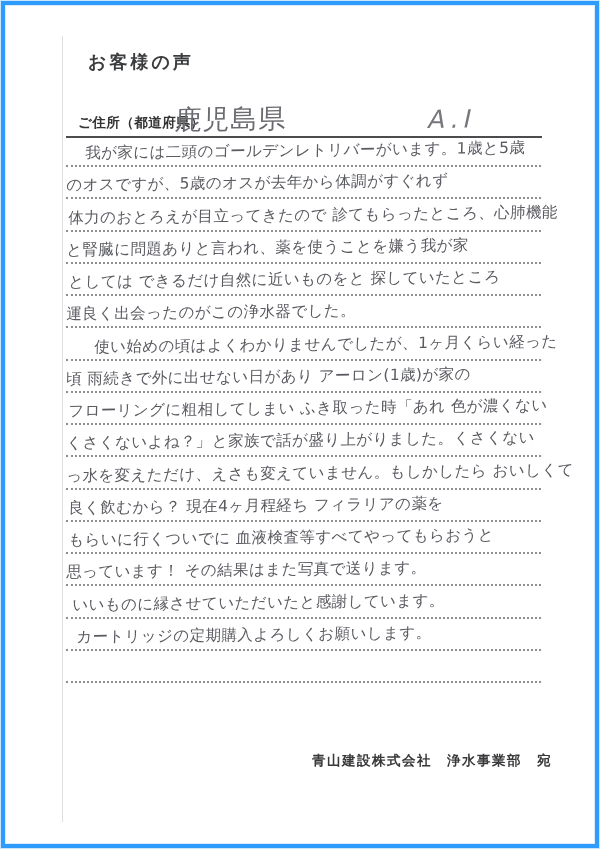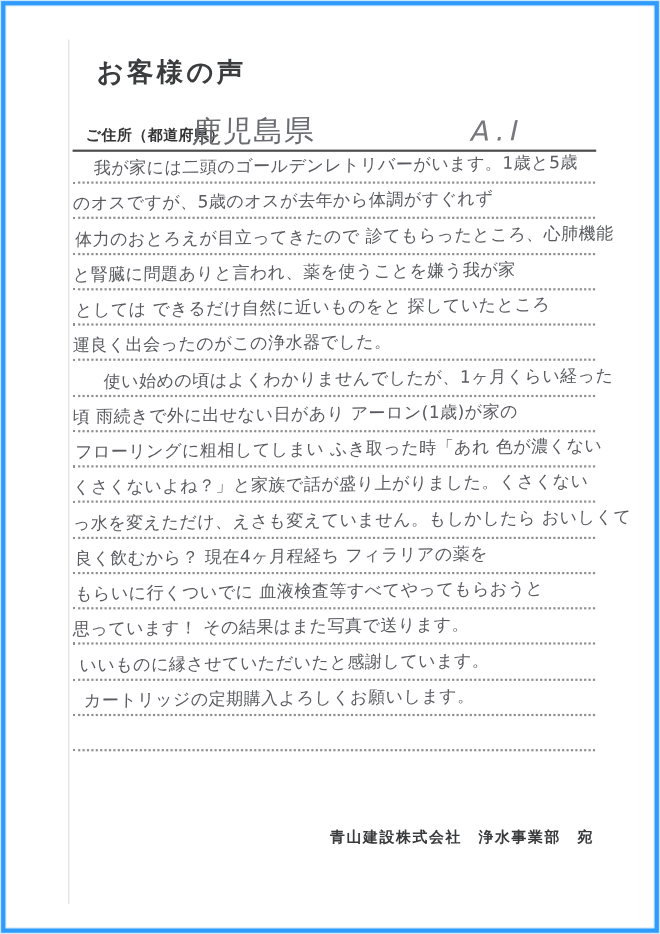--- a/index.html
+++ b/index.html
@@ -15,21 +15,21 @@
     position: absolute;
     inset: 1px;
     border: 4px solid #2f9bfc;
     box-shadow: 0 0 0 1px #c9e6ff, inset 0 0 0 1px #d9edff;
     pointer-events: none;
   }
   .page-title {
     position: absolute;
     left: 88px;
     top: 50px;
-    font-size: 24px;
+    font-size: 18px;
     font-weight: bold;
     letter-spacing: 3px;
     color: #3b3c3e;
   }
   
   .faint-line {
     position: absolute;
     left: 62px;
     top: 36px;
     width: 1px;
@@ -99,21 +99,21 @@
   .ruled-line .hw {
     position: absolute;
     left: 0;
     bottom: 1px;
     font-size: 15.5px;
     letter-spacing: 0.4px;
     overflow: visible;
   }
   .footer-recipient {
     position: absolute;
-    right: 60px;
+    right: 48px;
     top: 752px;
     font-size: 13.5px;
     font-weight: bold;
     color: #38393b;
     letter-spacing: 1.5px;
     white-space: nowrap;
   }
 </style>
 </head>
 <body>

